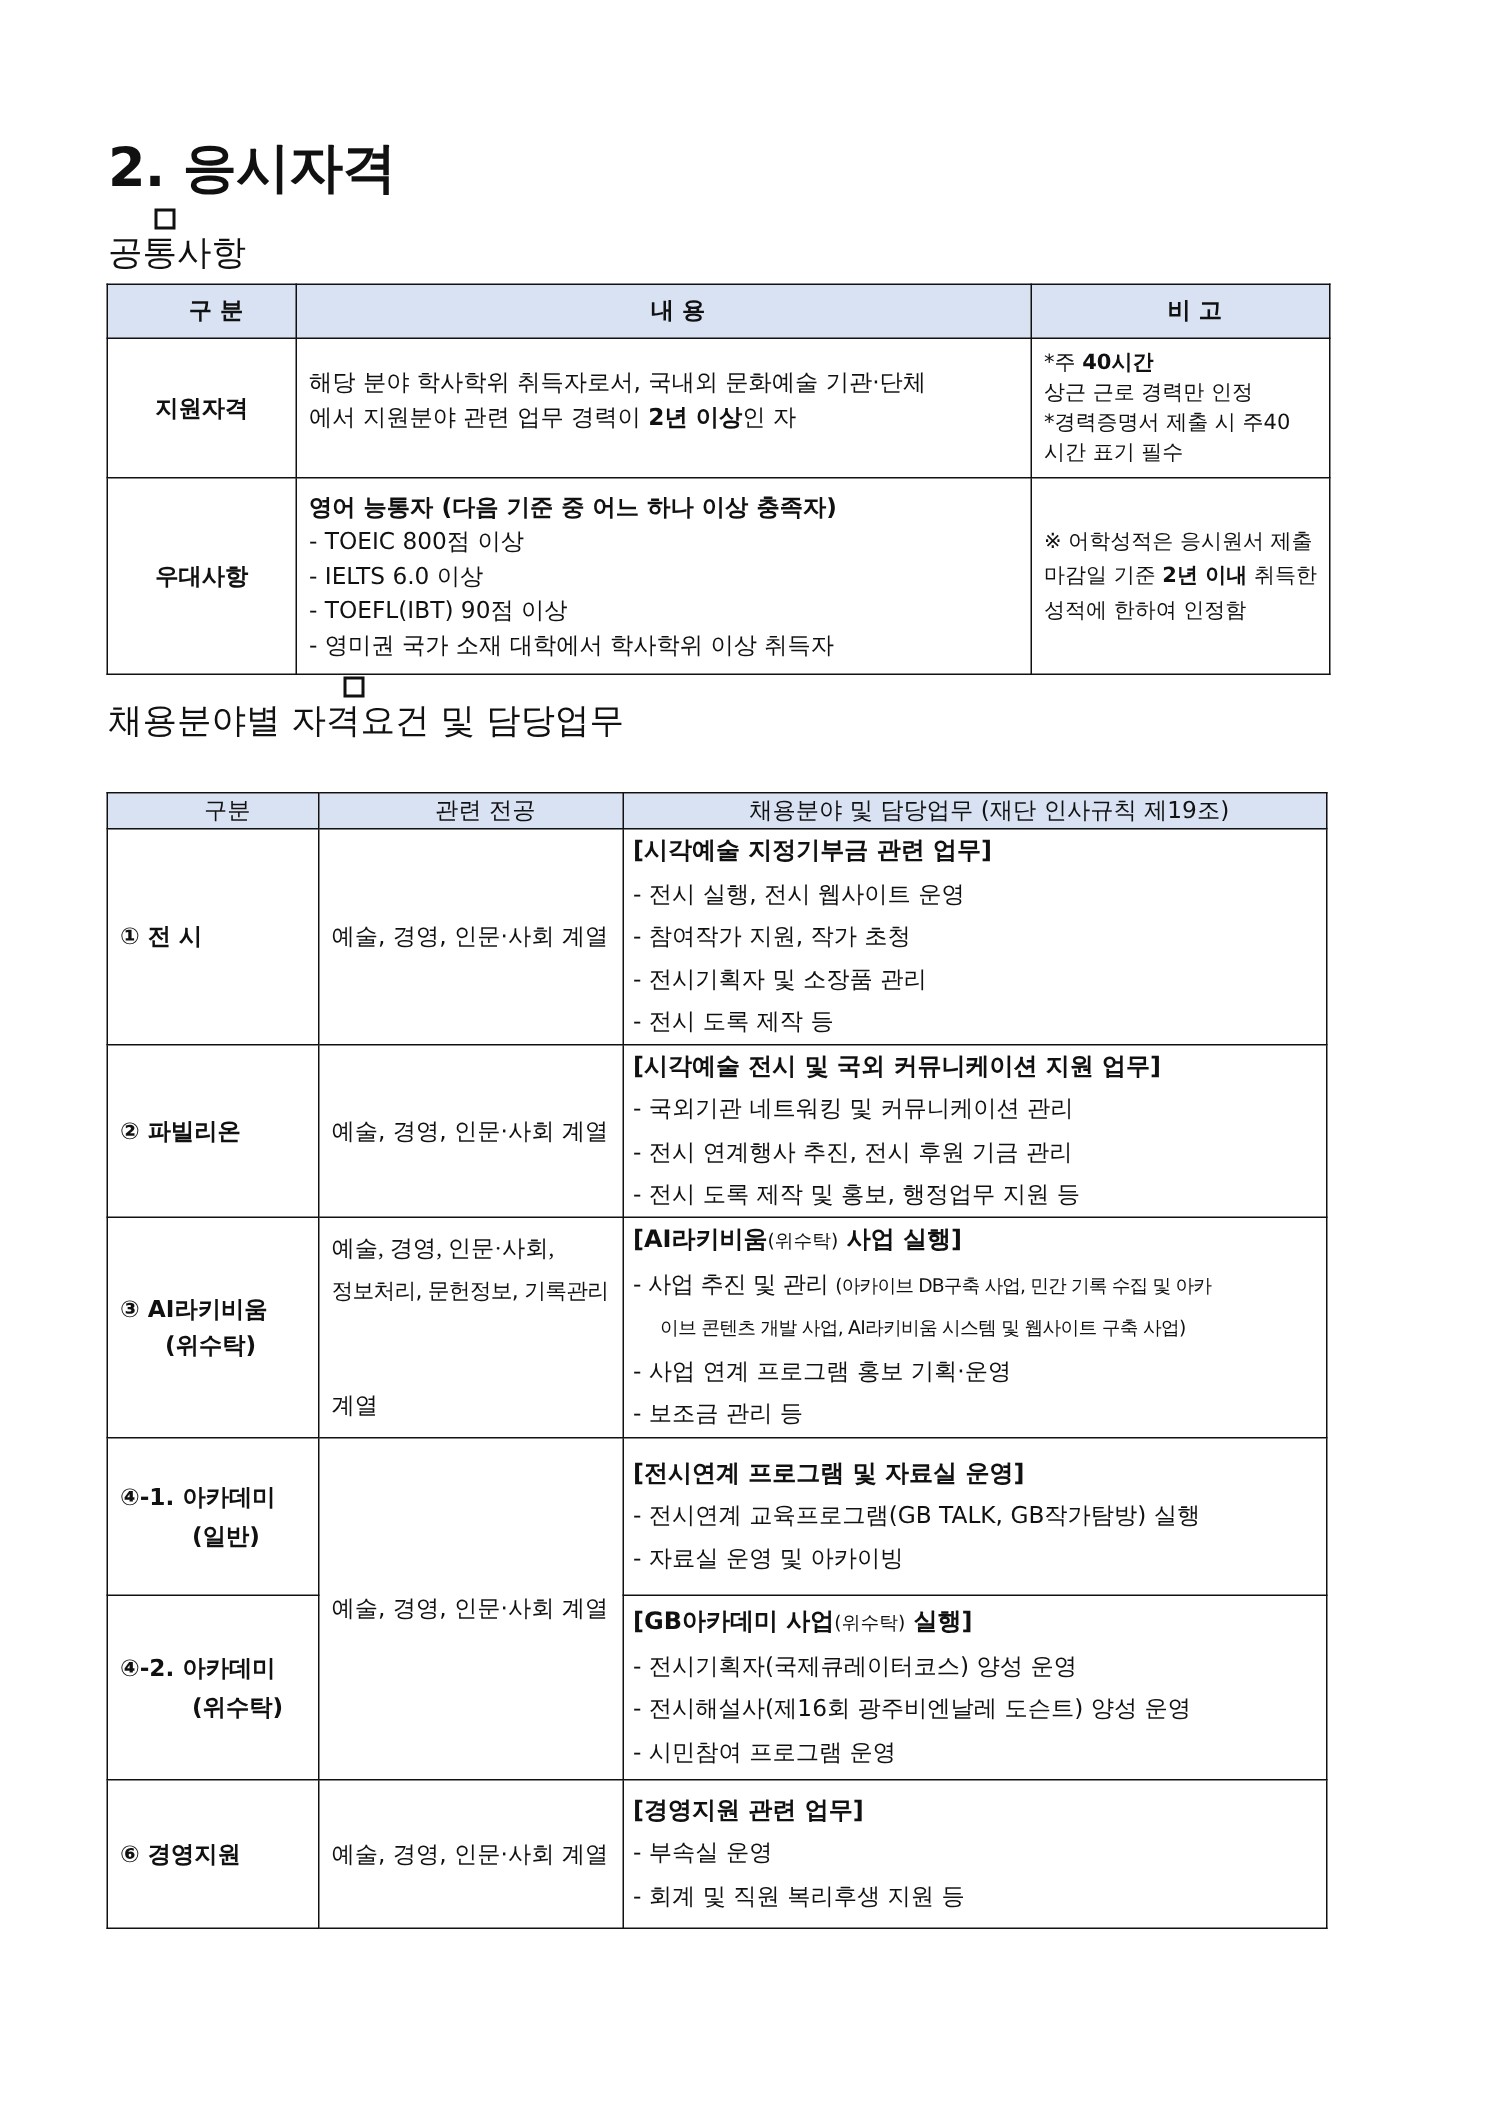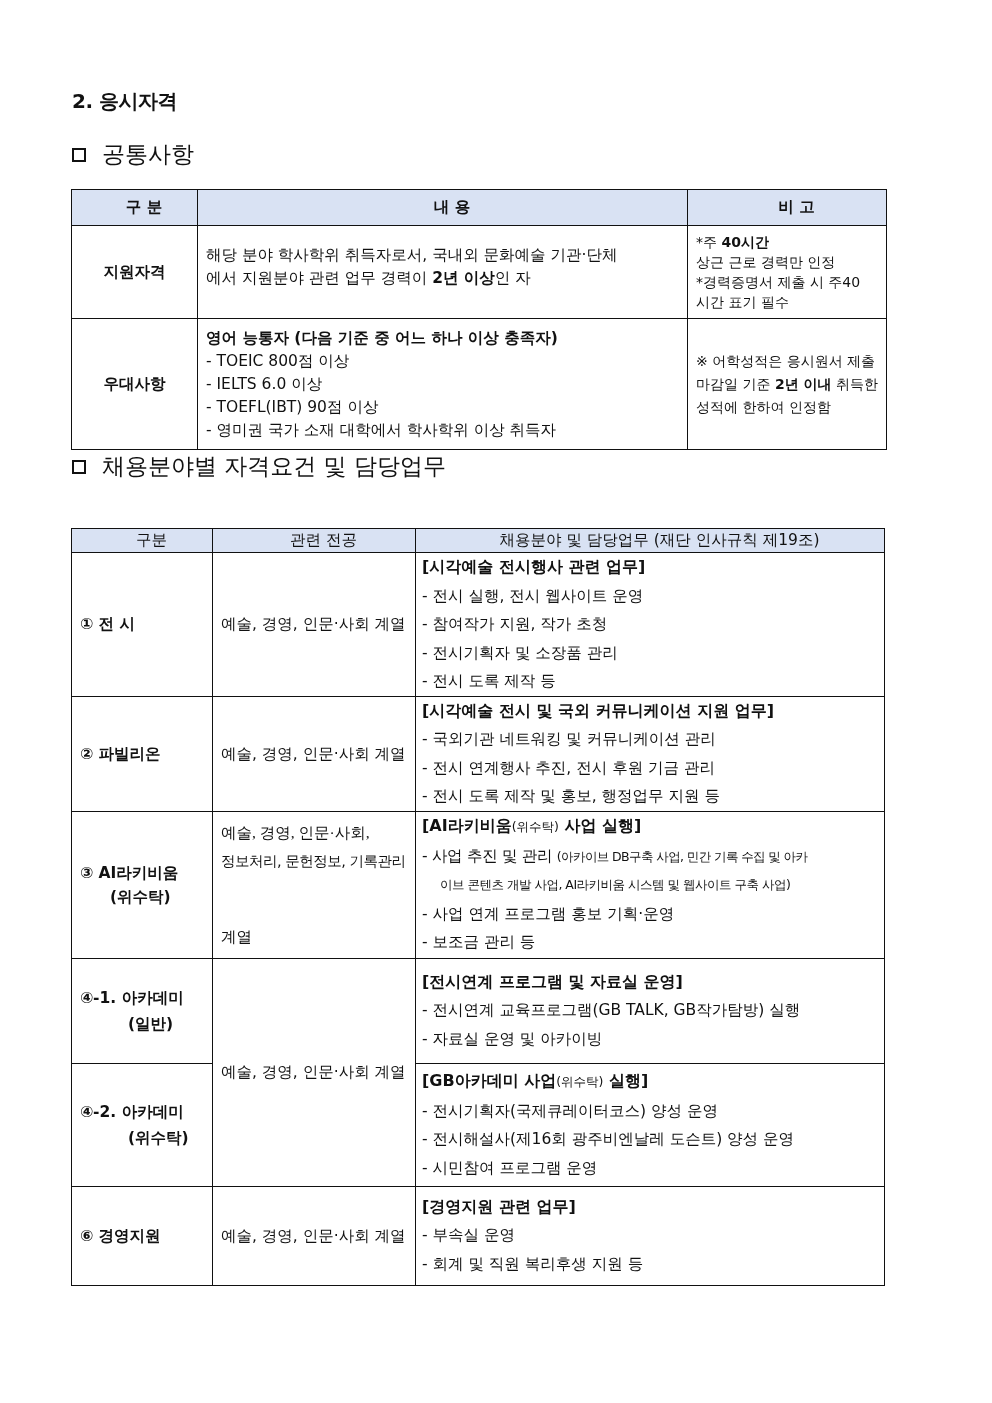--- a/index.html
+++ b/index.html
@@ -3,25 +3,25 @@
 <meta charset="utf-8">
 <style>
   html, body { margin: 0; padding: 0; background: #ffffff; }
   body {
     width: 992px; height: 1403px; position: relative; overflow: hidden;
     font-family: "DejaVu Sans", "Liberation Sans", sans-serif;
     color: #111;
   }
   .h1 {
     position: absolute; left: 72px; top: 88px;
-    font-size: 20px; font-weight: bold; letter-spacing: -0.5px;
+    font-size: 36px; font-weight: bold; letter-spacing: -0.5px;
   }
   .h2 {
     position: absolute; left: 72px; font-size: 23px; font-weight: normal;
-    display: flex; align-items: center;
+    display: flex; align-items: center; flex-direction: column;
   }
   .h2 .box {
     display: inline-block; width: 14px; height: 14px; border: 2.5px solid #111;
     margin-right: 16px; box-sizing: border-box;
   }
   table {
     position: absolute; border-collapse: collapse; table-layout: fixed;
     font-size: 15.5px;
   }
   td, th {
@@ -114,21 +114,21 @@
       <tr style="height:20px;margin-left:14px;">
     <th>구분</th>
     <th>관련 전공</th>
     <th><span>채용분야 및 담당업무</span><span> (재단 인사규칙 제19조)</span></th>
   </tr>
 
   <tr style="height:138px;">
     <td class="label">① 전 시</td>
     <td style="padding:0 2px 0 8px; white-space:nowrap;">예술, 경영, 인문·사회 계열</td>
     <td class="duty">
-      <span class="line title">[시각예술 전시행사 관련 업무]</span>
+      <span class="line title">[시각예술 지정기부금 관련 업무]</span>
       <span class="line">- 전시 실행, 전시 웹사이트 운영</span>
       <span class="line">- 참여작가 지원, 작가 초청</span>
       <span class="line">- 전시기획자 및 소장품 관리</span>
       <span class="line">- 전시 도록 제작 등</span>
     </td>
   </tr>
 
   <tr style="height:115px;">
     <td class="label">② 파빌리온</td>
     <td style="padding:0 2px 0 8px; white-space:nowrap;">예술, 경영, 인문·사회 계열</td>

